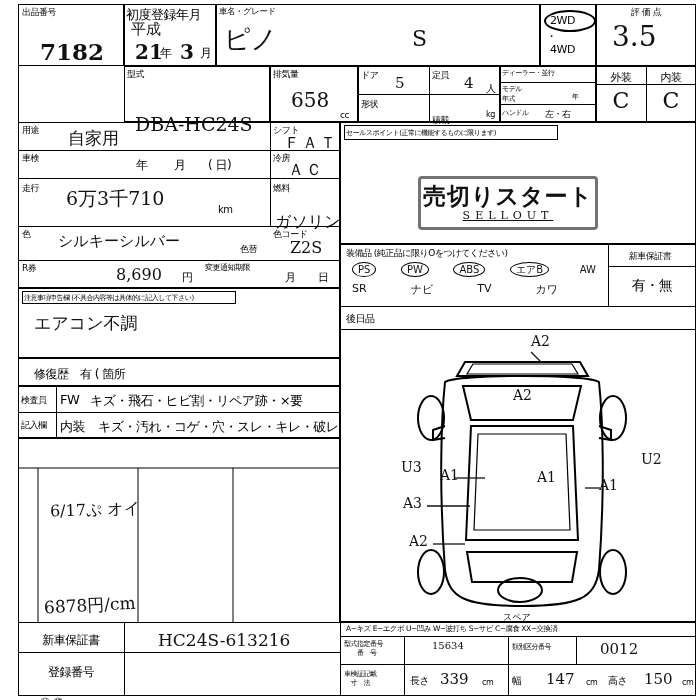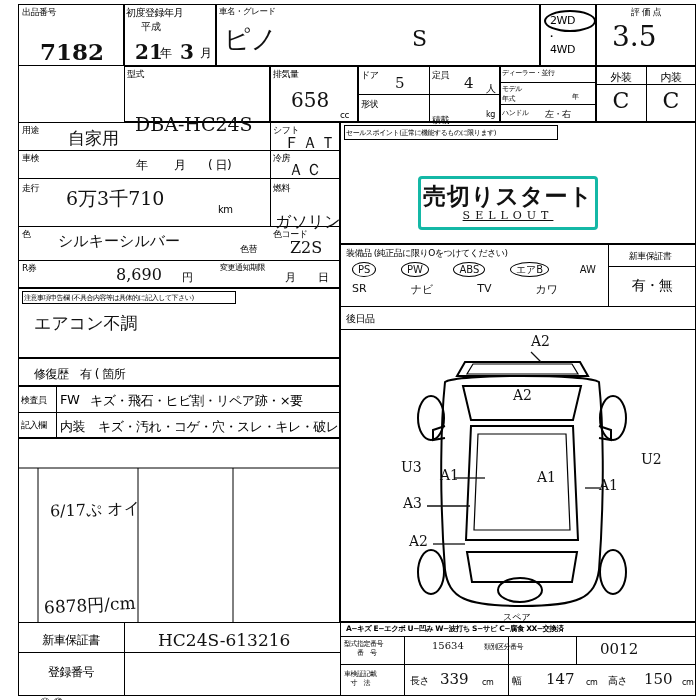--- a/index.html
+++ b/index.html
@@ -40,21 +40,21 @@
   }
   .hline, .vline {
     position: absolute;
     background: #000;
   }
   .hline { height: 1px; }
   .vline { width: 1px; }
   .ctr { text-align: center; }
   .sellout {
     position: absolute;
-    border: 3px solid #14b8a6;
+    border: 3px solid #737373;
     border-radius: 4px;
     box-sizing: border-box;
     text-align: center;
   }
   .sellout .jp {
     font-family: "DejaVu Sans", sans-serif;
     font-weight: bold;
     font-size: 23px;
     letter-spacing: 1px;
     line-height: 26px;
@@ -93,22 +93,22 @@
 
 <div id="sheet">
 
   <div class="bx" style="left:18px; top:4px; width:678px; height:692px;"></div>
 
   <div class="bx" style="left:18px; top:4px; width:106px; height:62px;"></div>
   <div class="lbl" style="left:22px; top:6px;">出品番号</div>
   <div class="hw" style="left:40px; top:38px; font-size:23px; font-weight:bold;">7182</div>
 
   <div class="bx" style="left:124px; top:4px; width:92px; height:62px;"></div>
-  <div class="lbl" style="left:126px; top:6px; font-size:10px;">初度登録年月</div>
-  <div class="hw" style="left:141px; top:20px; font-size:10px;">平成</div>
+  <div class="lbl" style="left:126px; top:6px; font-size:13px;">初度登録年月</div>
+  <div class="hw" style="left:131px; top:20px; font-size:15px;">平成</div>
   <div class="hw" style="left:135px; top:40px; font-size:20px; font-weight:bold;">21</div>
   <div class="lbl" style="left:160px; top:45px; font-size:12px;">年</div>
   <div class="hw" style="left:180px; top:40px; font-size:20px; font-weight:bold;">3</div>
   <div class="lbl" style="left:200px; top:45px; font-size:12px;">月</div>
 
   <div class="bx" style="left:216px; top:4px; width:324px; height:62px;"></div>
   <div class="lbl" style="left:219px; top:6px; font-size:8.5px;">車名・グレード</div>
   <div class="hw" style="left:224px; top:22px; font-size:26px;">ピノ</div>
   <div class="hw" style="left:412px; top:26px; font-size:22px;">S</div>
 
@@ -188,21 +188,21 @@
 
   <div class="lbl" style="left:22px; top:228px;">色</div>
   <div class="hw" style="left:58px; top:232px; font-size:15px;">シルキーシルバー</div>
   <div class="lbl" style="left:240px; top:243px;">色替</div>
   <div class="lbl" style="left:273px; top:228px;">色コード</div>
   <div class="hw" style="left:290px; top:238px; font-size:16px;">Z2S</div>
 
   <div class="lbl" style="left:22px; top:262px;">R券</div>
   <div class="hw" style="left:116px; top:265px; font-size:16px;">8,690</div>
   <div class="lbl" style="left:182px; top:270px; font-size:11px;">円</div>
-  <div class="lbl" style="left:220px; top:262px; font-size:8px;">変更通知期限</div>
+  <div class="lbl" style="left:205px; top:262px; font-size:8px;">変更通知期限</div>
   <div class="lbl" style="left:285px; top:270px; font-size:11px;">月</div>
   <div class="lbl" style="left:318px; top:270px; font-size:11px;">日</div>
 
   <div class="bx" style="left:18px; top:288px; width:322px; height:70px;"></div>
   <div class="bx" style="left:22px; top:291px; width:214px; height:13px;"></div>
   <div class="lbl tiny" style="left:24px; top:293px;">注意事項申告欄 (不具合内容等は具体的に記入して下さい)</div>
   <div class="hw" style="left:34px; top:312px; font-size:17px;">エアコン不調</div>
 
   <div class="bx" style="left:18px; top:358px; width:322px; height:28px;"></div>
   <div class="lbl" style="left:34px; top:366px; font-size:12px;">修復歴　有 ( 箇所</div>
@@ -311,30 +311,30 @@
 
   <div class="bx" style="left:18px; top:622px; width:678px; height:74px;"></div>
   <div class="vline" style="left:340px; top:622px; height:74px;"></div>
   <div class="hline" style="left:18px; top:652px; width:322px;"></div>
   <div class="vline" style="left:124px; top:622px; height:74px;"></div>
 
   <div class="lbl ctr" style="left:18px; top:632px; width:106px; font-size:12px;">新車保証書</div>
   <div class="hw" style="left:158px; top:630px; font-size:17px;">HC24S-613216</div>
   <div class="lbl ctr" style="left:18px; top:664px; width:106px; font-size:12px;">登録番号</div>
 
-  <div class="lbl" style="left:346px; top:624px; font-size:7.5px;font-weight:bold;">A−キズ  E−エクボ  U−凹み  W−波打ち  S−サビ  C−腐食  XX−交換済</div>
+  <div class="lbl" style="left:346px; top:624px; font-size:7.5px;">A−キズ  E−エクボ  U−凹み  W−波打ち  S−サビ  C−腐食  XX−交換済</div>
   <div class="hline" style="left:340px; top:636px; width:356px;"></div>
   <div class="hline" style="left:340px; top:664px; width:356px;"></div>
   <div class="vline" style="left:404px; top:636px; height:60px;"></div>
   <div class="vline" style="left:508px; top:636px; height:60px;"></div>
   <div class="vline" style="left:576px; top:636px; height:28px;"></div>
 
   <div class="lbl tiny" style="left:344px; top:640px; line-height:9px;">型式指定番号<br>　　番　号</div>
   <div class="hw" style="left:432px; top:640px; font-size:10px;">15634</div>
-  <div class="lbl tiny" style="left:484px; top:642px;">類別区分番号</div>
+  <div class="lbl tiny" style="left:512px; top:642px;">類別区分番号</div>
   <div class="hw" style="left:600px; top:640px; font-size:15px;">0012</div>
 
   <div class="lbl tiny" style="left:344px; top:670px; line-height:9px;">車検証記載<br>　寸　法</div>
   <div class="lbl" style="left:410px; top:674px; font-size:10px;">長さ</div>
   <div class="hw" style="left:440px; top:670px; font-size:15px;">339</div>
   <div class="lbl" style="left:482px; top:678px; font-size:8px;">cm</div>
   <div class="lbl" style="left:512px; top:674px; font-size:10px;">幅</div>
   <div class="hw" style="left:546px; top:670px; font-size:15px;">147</div>
   <div class="lbl" style="left:586px; top:678px; font-size:8px;">cm</div>
   <div class="lbl" style="left:608px; top:674px; font-size:10px;">高さ</div>

